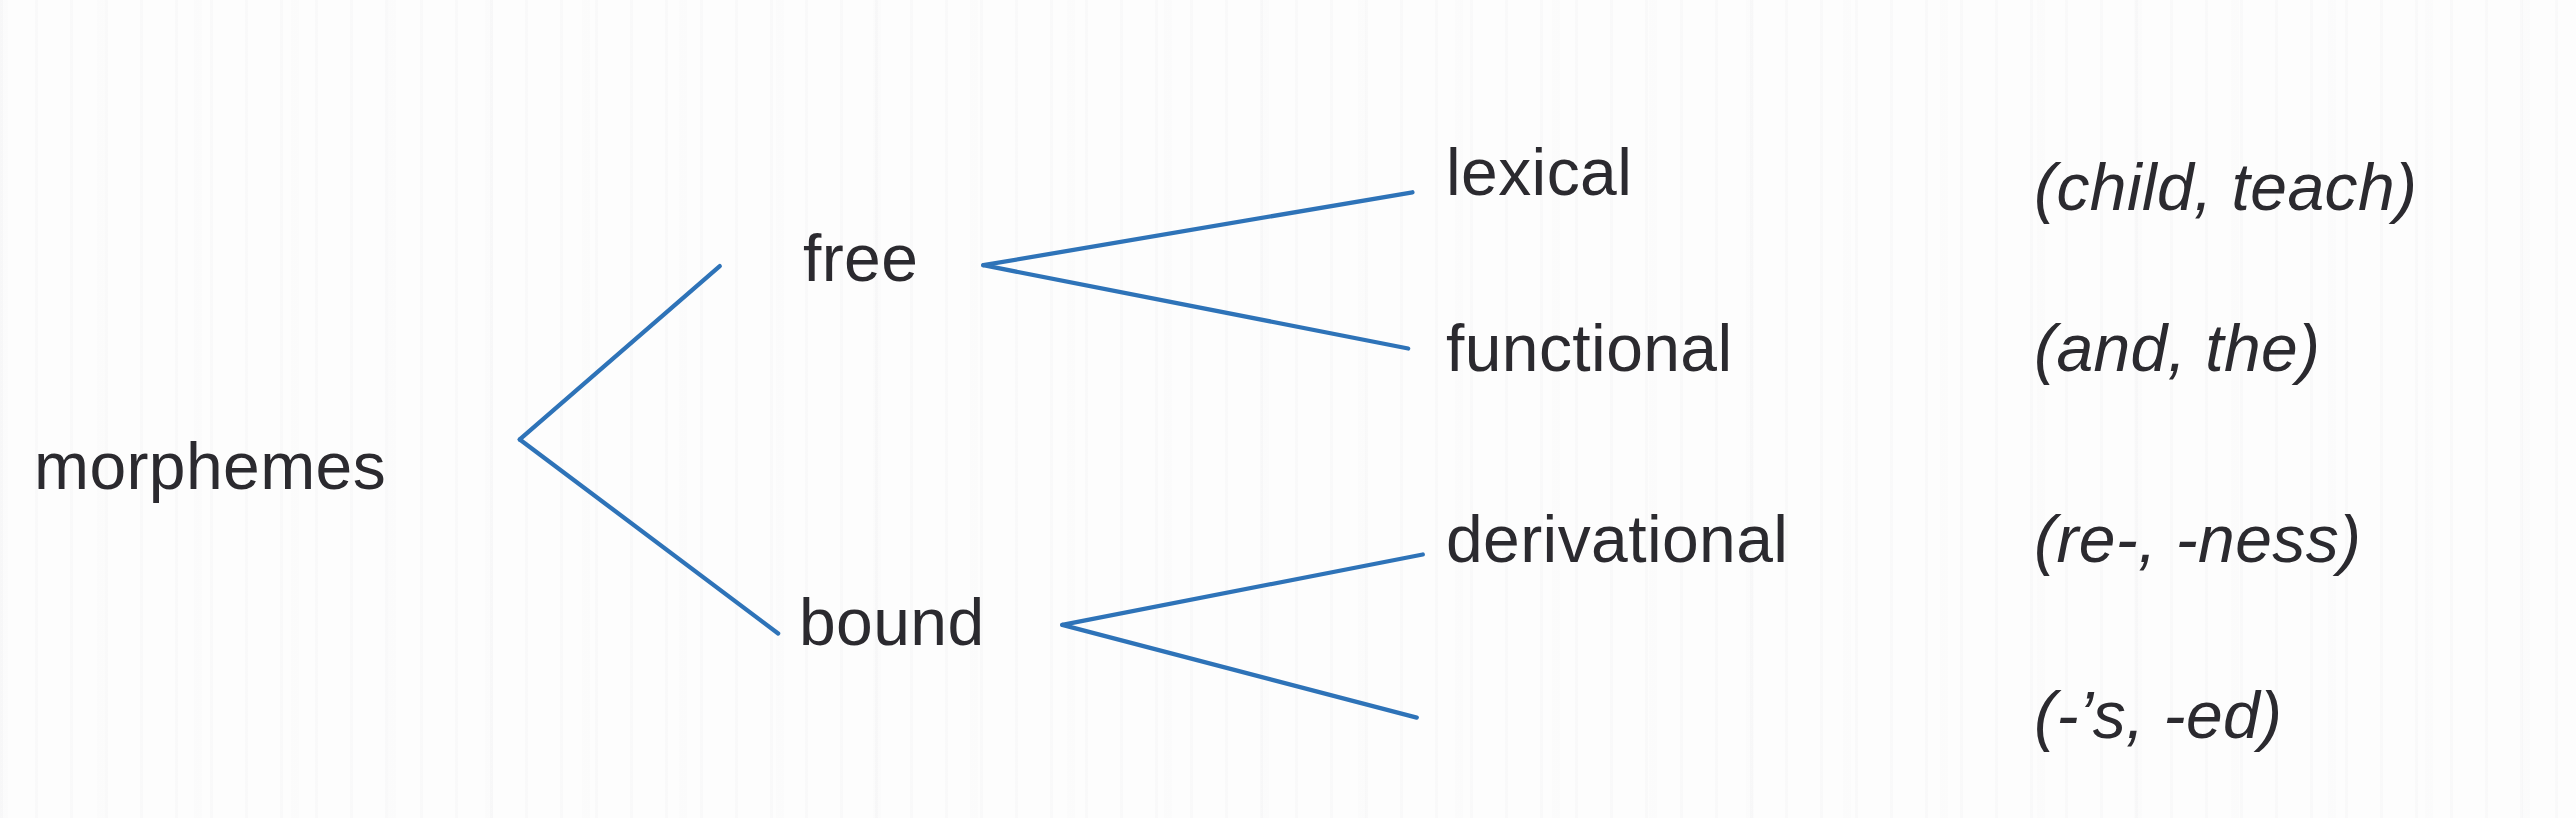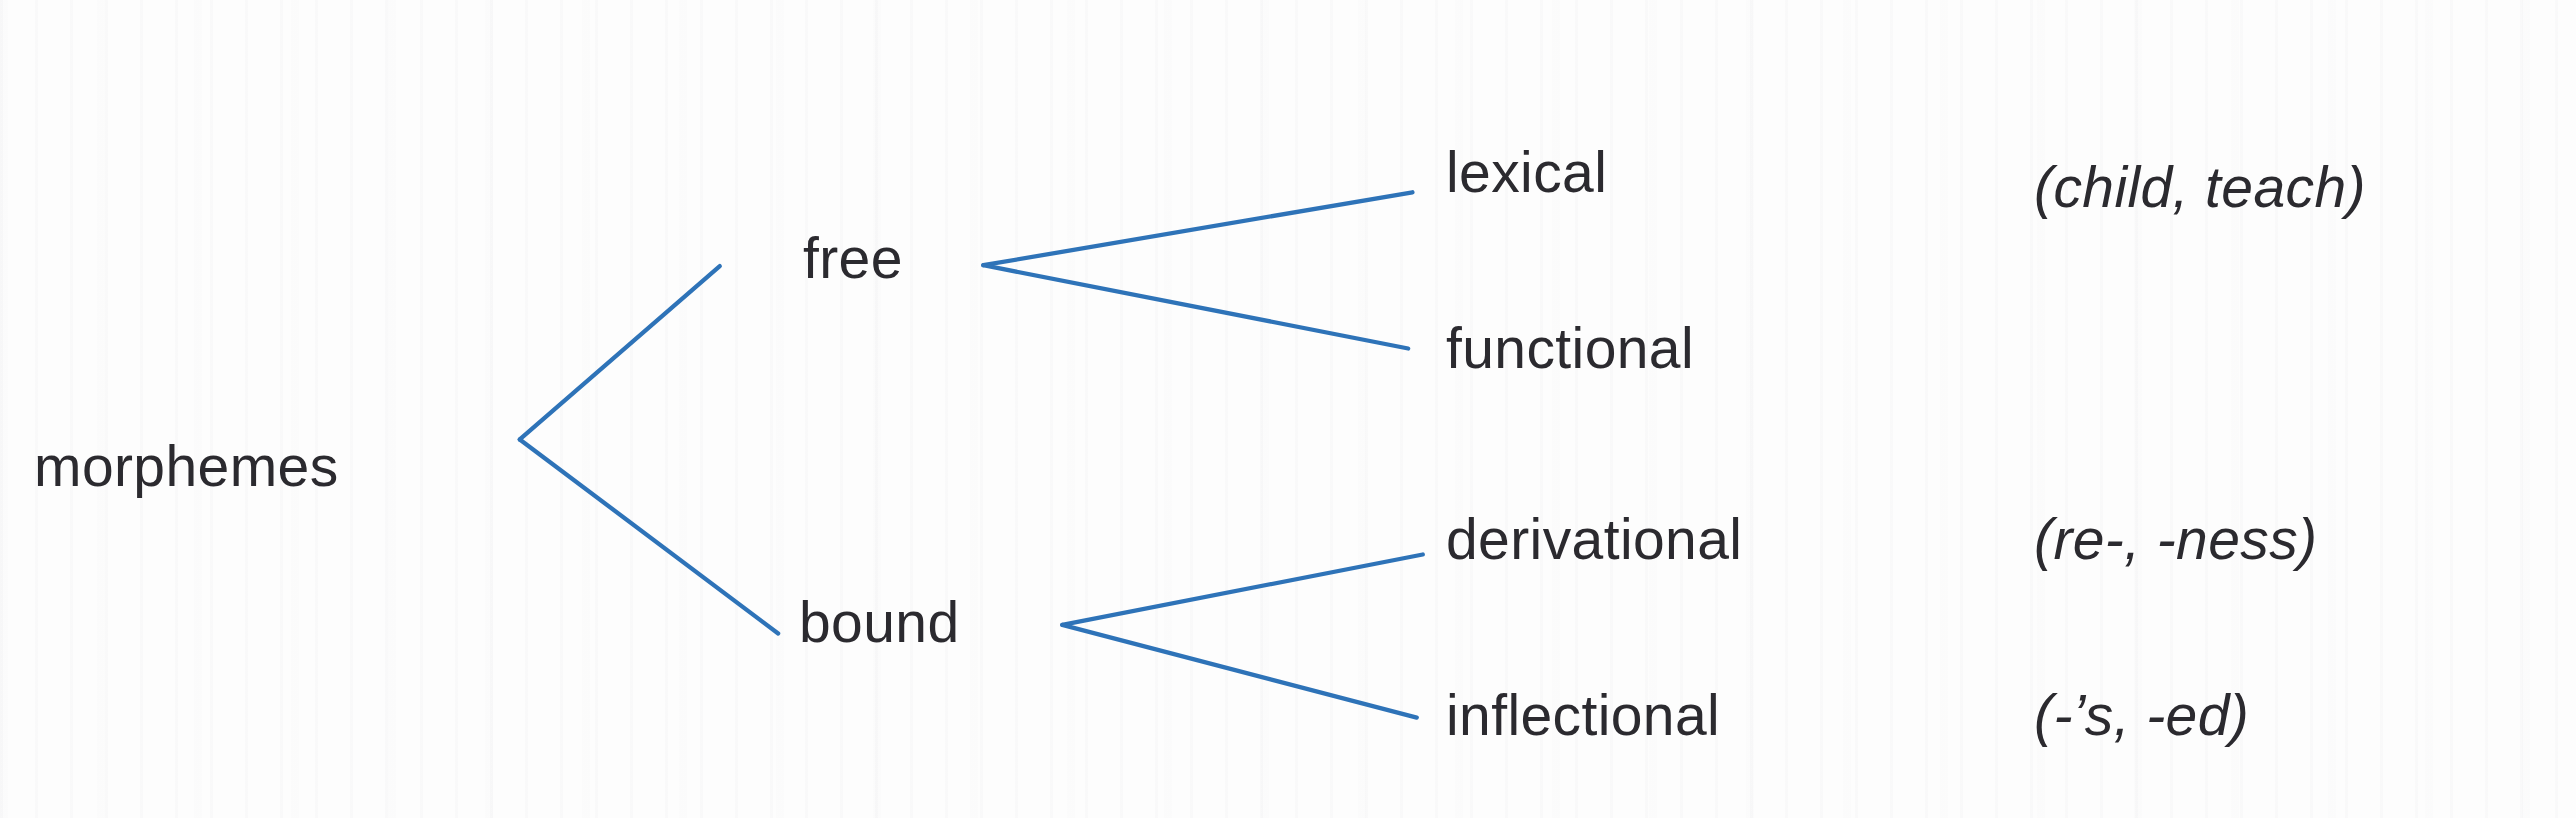--- a/index.html
+++ b/index.html
@@ -37,21 +37,21 @@
   }
   svg.edges line {
     stroke: var(--line-color);
     stroke-width: 5;
     stroke-linecap: round;
   }
   .label {
     position: absolute;
     transform: translateY(-50%);
     white-space: nowrap;
-    font-size: 57px;
+    font-size: 66px;
     line-height: 1;
     color: var(--text-color);
     letter-spacing: 0.4px;
   }
   .label.example {
     font-style: italic;
   }
 </style>
 </head>
 <body>
@@ -68,20 +68,20 @@
   </svg>
 
   <span class="label" style="left:34px; top:440px;margin-top:26px;">morphemes</span>
 
   <span class="label" style="left:799px; top:622px;">bound</span>
   <span class="label" style="left:803px; top:258px;">free</span>
 
   <span class="label" style="left:1446px; top:172px;">lexical</span>
   <span class="label" style="left:1446px; top:348px;">functional</span>
   <span class="label" style="left:1446px; top:539px;">derivational</span>
-  <span class="label" style="left:1446px; top:715px;">inflectional</span>
 
   <span class="label example" style="left:2034px; top:172px;margin-top:15px;">(child, teach)</span>
+  <span class="label example" style="left:2034px; top:348px;">(and, the)</span>
   <span class="label example" style="left:2034px; top:539px;text-align:center;">(re-, -ness)</span>
   <span class="label example" style="left:2034px; top:715px;">(-’s, -ed)</span>
 
 </div>
 
 
 </body></html>

